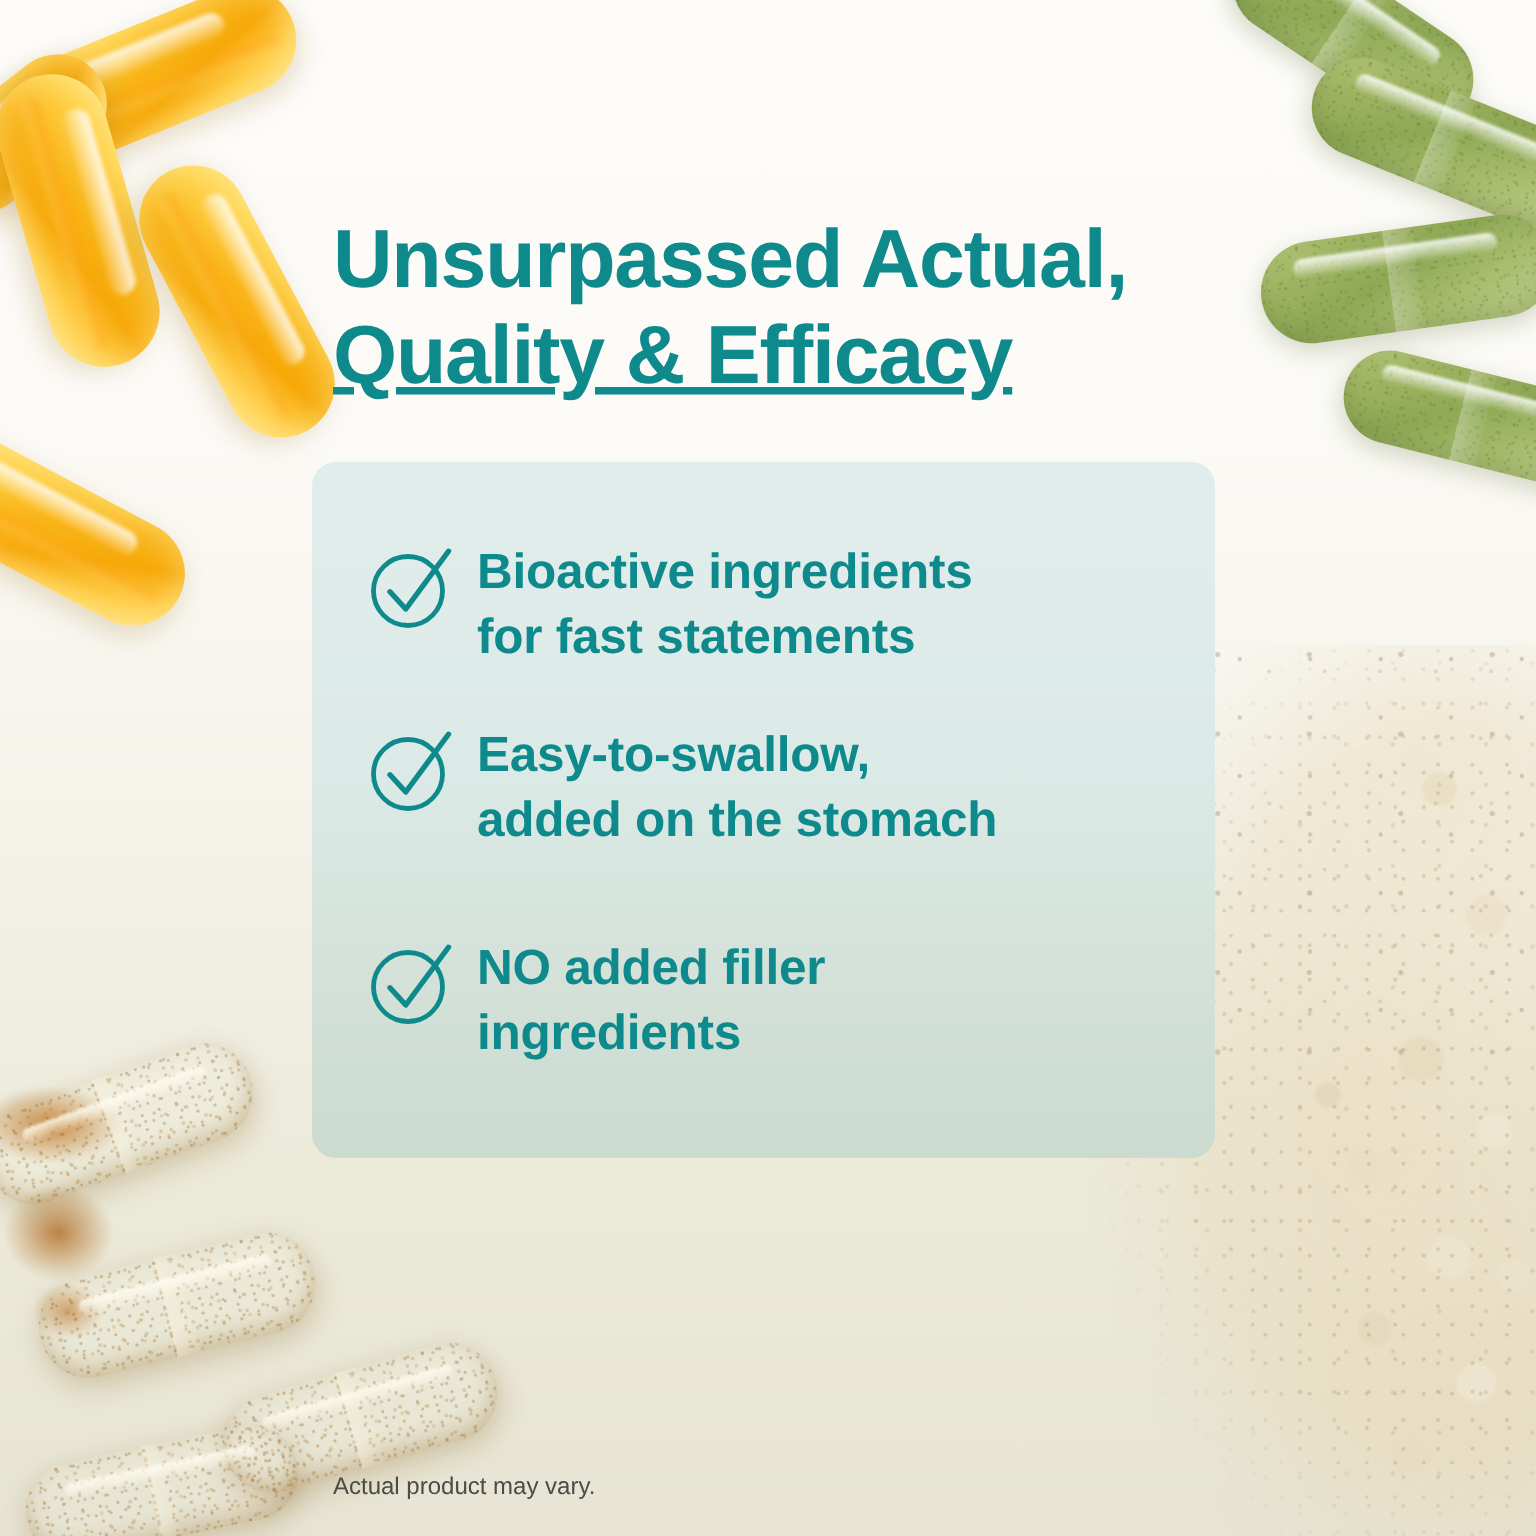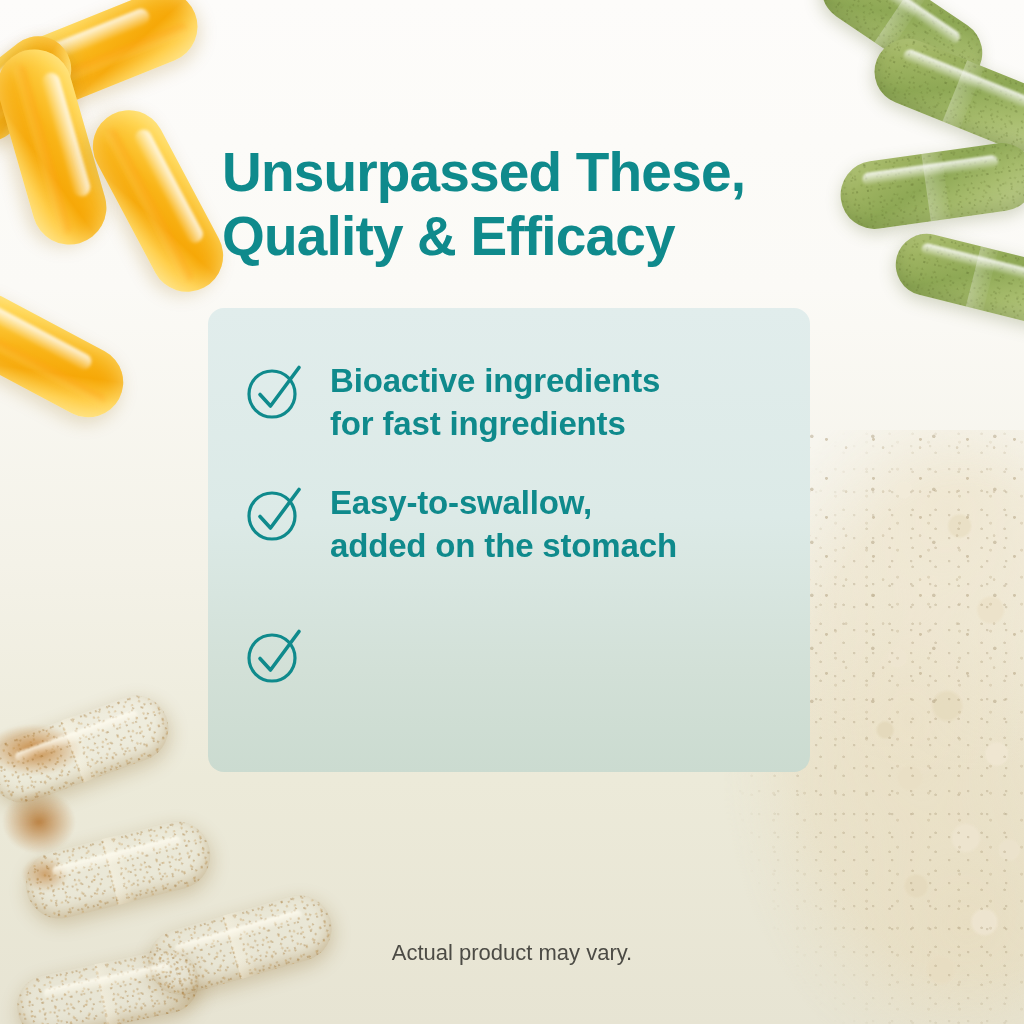--- a/index.html
+++ b/index.html
@@ -238,39 +238,39 @@
     position: absolute;
     left: 222px;
     top: 104px;
     width: 610px;
     color: #0f8a8c;
     font-size: 55px;
     line-height: 1.16;
     font-weight: 700;
     letter-spacing: -0.015em;
   }
-  #headline .l2 { display: block; }
+  #headline .l2 { display: block; text-decoration: underline; }
 
   
   #feature-panel {
     position: absolute;
     left: 208px;
     top: 308px;
     width: 602px;
     height: 464px;
     border-radius: 16px;
     background: linear-gradient(to bottom, #e1edec 0%, #dceae7 45%, #d2e0d7 78%, #cbdbd0 100%);
   }
 
   .feature-row {
     position: absolute;
     left: 36px;
     display: flex;
     align-items: flex-start;
-    gap: 24px;
+    gap: 12px;
   }
   #feature-row-0 { top: 48px; }
   #feature-row-1 { top: 170px; }
   #feature-row-2 { top: 312px; }
 
   .check-icon {
     flex: 0 0 auto;
     width: 62px;
     height: 62px;
     margin-top: 4px;
@@ -293,25 +293,25 @@
     width: 580px;
     text-align: center;
     color: #4c4b45;
     font-size: 16.5px;
     line-height: 1.5;
   }
   #disclaimer .para { display: block; }
   #actual-product {
     position: absolute;
     left: 222px;
-    top: 936px;
+    top: 980px;
     width: 580px;
-    text-align: center;
+    text-align: left;
     color: #4c4b45;
-    font-size: 22px;
+    font-size: 16px;
     line-height: 1.5;
   }
 </style>
 </head>
 <body>
 
 <div id="stage">
 
   <div>
     <div class="cap softgel" style="left:6px; top:14px; width:196px; height:72px; transform: rotate(-22deg);">
@@ -377,36 +377,36 @@
   </div>
 
   <div id="powder-pile">
     <div class="mass"></div>
     <div class="clumps"></div>
     <div class="speck"></div>
     <div class="dust"></div>
   </div>
 
   <h1 id="headline">
-    <span class="l1">Unsurpassed These,</span>
+    <span class="l1">Unsurpassed Actual,</span>
     <span class="l2">Quality &amp; Efficacy</span>
   </h1>
 
   <div id="feature-panel">
 
     <div class="feature-row" id="feature-row-0">
       <span class="check-icon">
         <svg viewBox="0 0 62 62" width="62" height="62" aria-hidden="true">
           <circle cx="28" cy="34" r="23" fill="none" stroke="#0f8a8c" stroke-width="3.2"></circle>
           <path d="M16 34.5 L26.5 46 L55 7.5" fill="none" stroke="#0f8a8c" stroke-width="3.6" stroke-linecap="round" stroke-linejoin="round"></path>
         </svg>
       </span>
       <span class="feature-text">
         <span class="ln">Bioactive ingredients</span>
-        <span class="ln">for fast ingredients</span>
+        <span class="ln">for fast statements</span>
       </span>
     </div>
 
     <div class="feature-row" id="feature-row-1">
       <span class="check-icon">
         <svg viewBox="0 0 62 62" width="62" height="62" aria-hidden="true">
           <circle cx="28" cy="34" r="23" fill="none" stroke="#0f8a8c" stroke-width="3.2"></circle>
           <path d="M16 34.5 L26.5 46 L55 7.5" fill="none" stroke="#0f8a8c" stroke-width="3.6" stroke-linecap="round" stroke-linejoin="round"></path>
         </svg>
       </span>
@@ -416,20 +416,24 @@
       </span>
     </div>
 
     <div class="feature-row" id="feature-row-2">
       <span class="check-icon">
         <svg viewBox="0 0 62 62" width="62" height="62" aria-hidden="true">
           <circle cx="28" cy="34" r="23" fill="none" stroke="#0f8a8c" stroke-width="3.2"></circle>
           <path d="M16 34.5 L26.5 46 L55 7.5" fill="none" stroke="#0f8a8c" stroke-width="3.6" stroke-linecap="round" stroke-linejoin="round"></path>
         </svg>
       </span>
+      <span class="feature-text">
+        <span class="ln">NO added filler</span>
+        <span class="ln">ingredients</span>
+      </span>
     </div>
 
   </div>
 
 
   <div id="actual-product">
     <span>Actual product may vary.</span>
   </div>
 
 </div>

